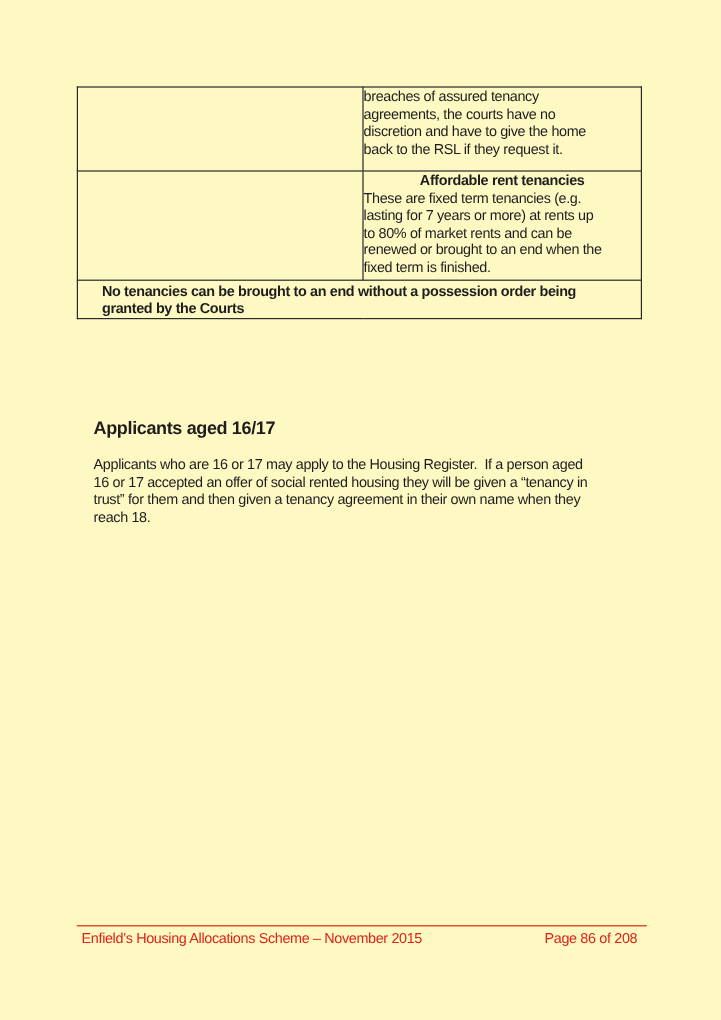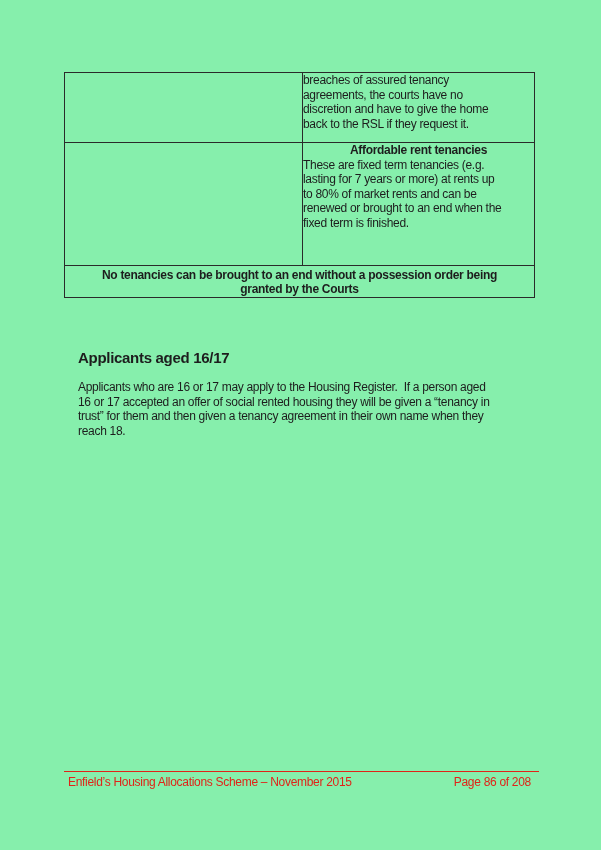--- a/index.html
+++ b/index.html
@@ -4,21 +4,21 @@
 <style>
   * { margin: 0; padding: 0; box-sizing: border-box; }
   html, body { background: #ffffff; }
   body {
     width: 601px; height: 850px;
     font-family: "Liberation Sans", "DejaVu Sans", sans-serif;
   }
   .page {
     position: relative;
     width: 601px; height: 850px;
-    background: #86efac;
+    background: #fef9c3;
     color: #1d1d1d;
     font-size: 12px;
     letter-spacing: -0.3px;
     overflow: hidden;
   }
 
   
   .tenancy-table {
     position: absolute; left: 64px; top: 72px;
     width: 470px;
@@ -26,38 +26,38 @@
     table-layout: fixed;
   }
   .tenancy-table td {
     border: 1px solid #2a2a2a;
     vertical-align: top;
     padding: 0;
   }
   .col-left  { width: 238px; }
   .col-right { width: 232px; }
   .row1 { height: 70px; }
-  .row2 { height: 123px; }
+  .row2 { height: 91px; }
   .row3 { height: 32px; }
   .cell-pad { padding: 4px 4px 3px 10px; }
   .cell-text {
     white-space: pre-wrap;
     line-height: 14.5px;
   }
   .cell-heading {
     font-weight: bold;
     text-align: center;
     line-height: 14.5px;
   }
   .merged-cell {
     font-weight: bold;
-    text-align: center;
+    text-align: left;
     vertical-align: middle !important;
     line-height: 14px;
-    padding: 1px 4px !important;
+    padding: 1px 20px !important;
     white-space: pre-wrap;
   }
 
   
   .para {
     position: absolute; left: 78px; width: 485px;
     line-height: 14.5px;
     white-space: pre-wrap;
   }
   .p1 { top: 297px; }

